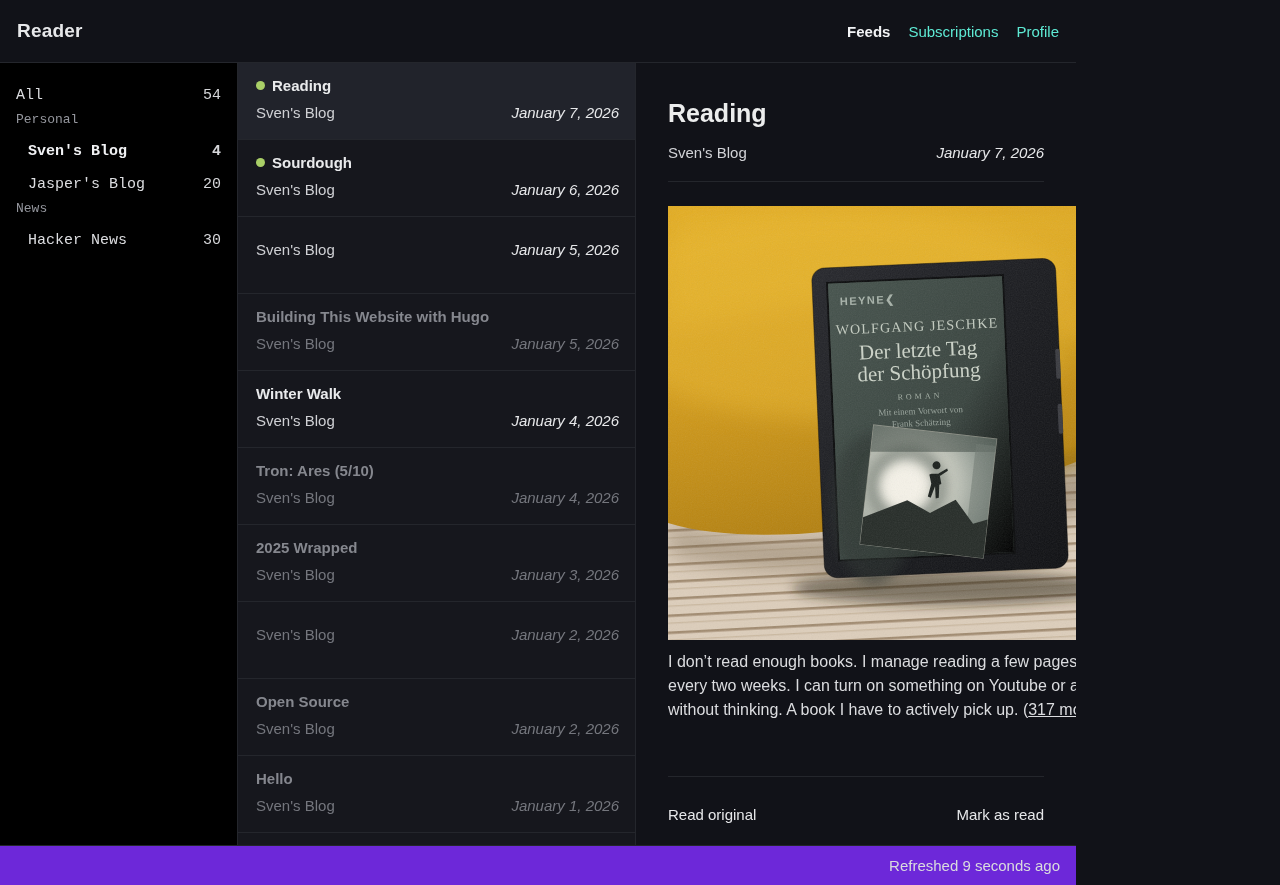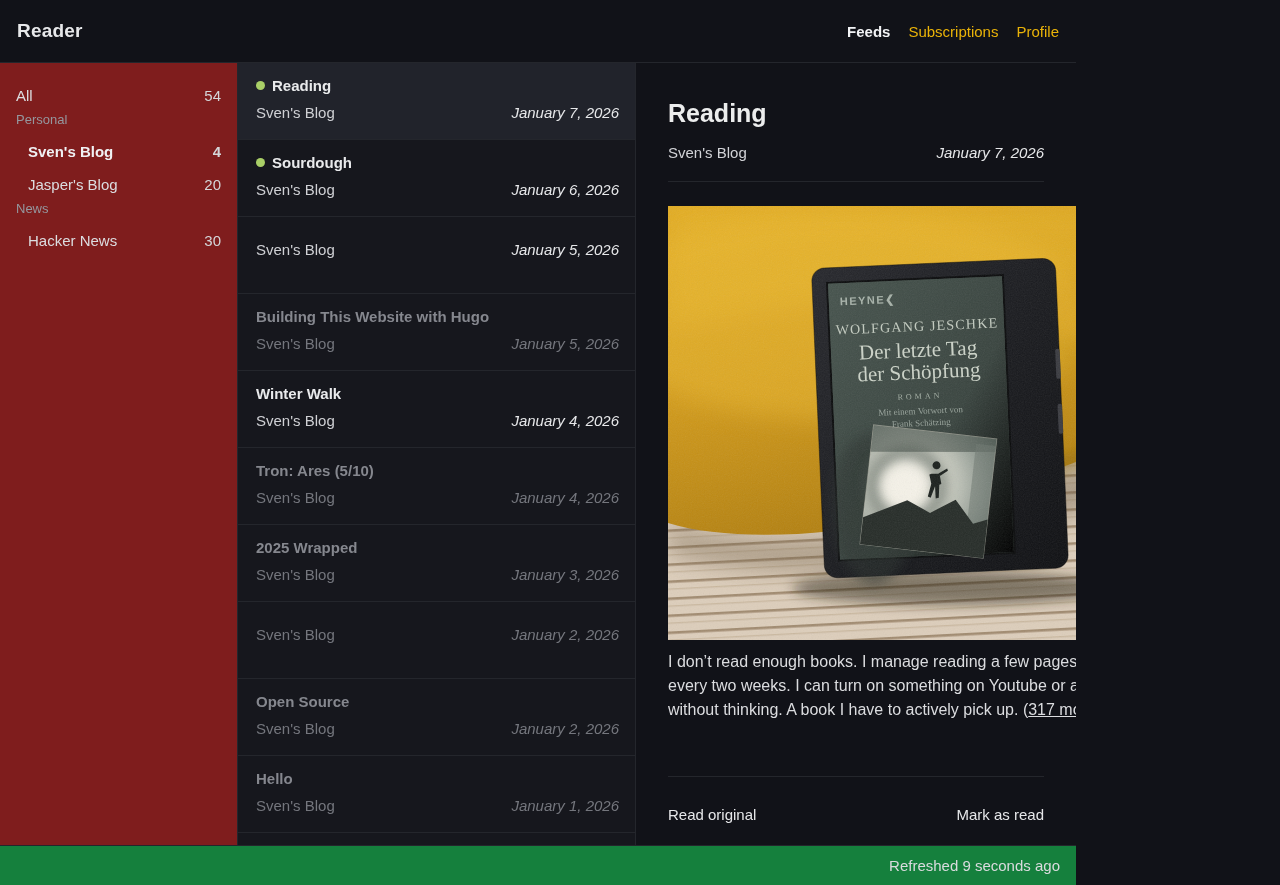--- a/index.html
+++ b/index.html
@@ -12,31 +12,31 @@
   }
   .app { display:flex; flex-direction:column; width:1076px; height:885px; }
 
   
   header {
     flex:0 0 63px; display:flex; align-items:center; justify-content:space-between;
     padding:0 17px; border-bottom:1px solid #24262c; background:#111218;
   }
   .brand { font-size:19px; font-weight:bold; letter-spacing:.2px; }
   .top-nav { display:flex; gap:18px; font-size:15px; }
-  .top-nav a { color:#eab308; text-decoration:none; cursor:pointer; }
+  .top-nav a { color:#5eead4; text-decoration:none; cursor:pointer; }
   .top-nav a.active { font-weight:bold; color:#f2f3f5; }
 
   
   .main { flex:1 1 auto; display:flex; min-height:0; }
 
   
   aside {
     flex:0 0 238px; width:238px; border-right:1px solid #24262c;
     display:flex; flex-direction:column; justify-content:space-between;
-    padding:24px 16px 20px; background:#7f1d1d;
+    padding:24px 16px 20px; background:#000000;font-family:Liberation Mono, monospace;
   }
   .feed-row { display:flex; justify-content:space-between; align-items:center;
     font-size:15px; color:#dcdde0; cursor:pointer; }
   .feed-row .cnt { color:#d5d6d9; }
   .feed-row.active { font-weight:bold; color:#f0f1f3; }
   .section-title { margin-top:8px; font-size:13px; color:#95979e; }
   .section-feeds .feed-row { margin-top:16px; padding-left:12px; }
   .sidebar-bottom { font-size:15px; }
   .radio-row { display:flex; align-items:center; gap:8px; margin-top:8px; color:#e2e3e6; }
   .radio { width:13px; height:13px; border:1.5px solid #e7e8ea; border-radius:50%;
@@ -79,21 +79,21 @@
   .body-text { margin-top:10px; width:579px; font-size:16px; line-height:24px; color:#dbdcdf; }
   .more-link { color:#dbdcdf; text-decoration:underline; cursor:pointer; }
   .article-footer { margin-top:auto; }
   .actions { margin-top:29px; display:flex; justify-content:space-between;
     font-size:15px; color:#e6e7e9; padding-bottom:22px; }
   .actions span { cursor:pointer; }
 
   
   footer {
     flex:0 0 40px; border-top:1px solid #24262c; display:flex; align-items:center;
-    justify-content:flex-end; padding:0 16px; font-size:15px; color:#dadbde; background:#15803d;
+    justify-content:flex-end; padding:0 16px; font-size:15px; color:#dadbde; background:#6d28d9;
   }
 </style>
 </head>
 <body>
 
 <div class="app">
 
   <header>
     <div class="brand">Reader</div>
     <nav class="top-nav">

